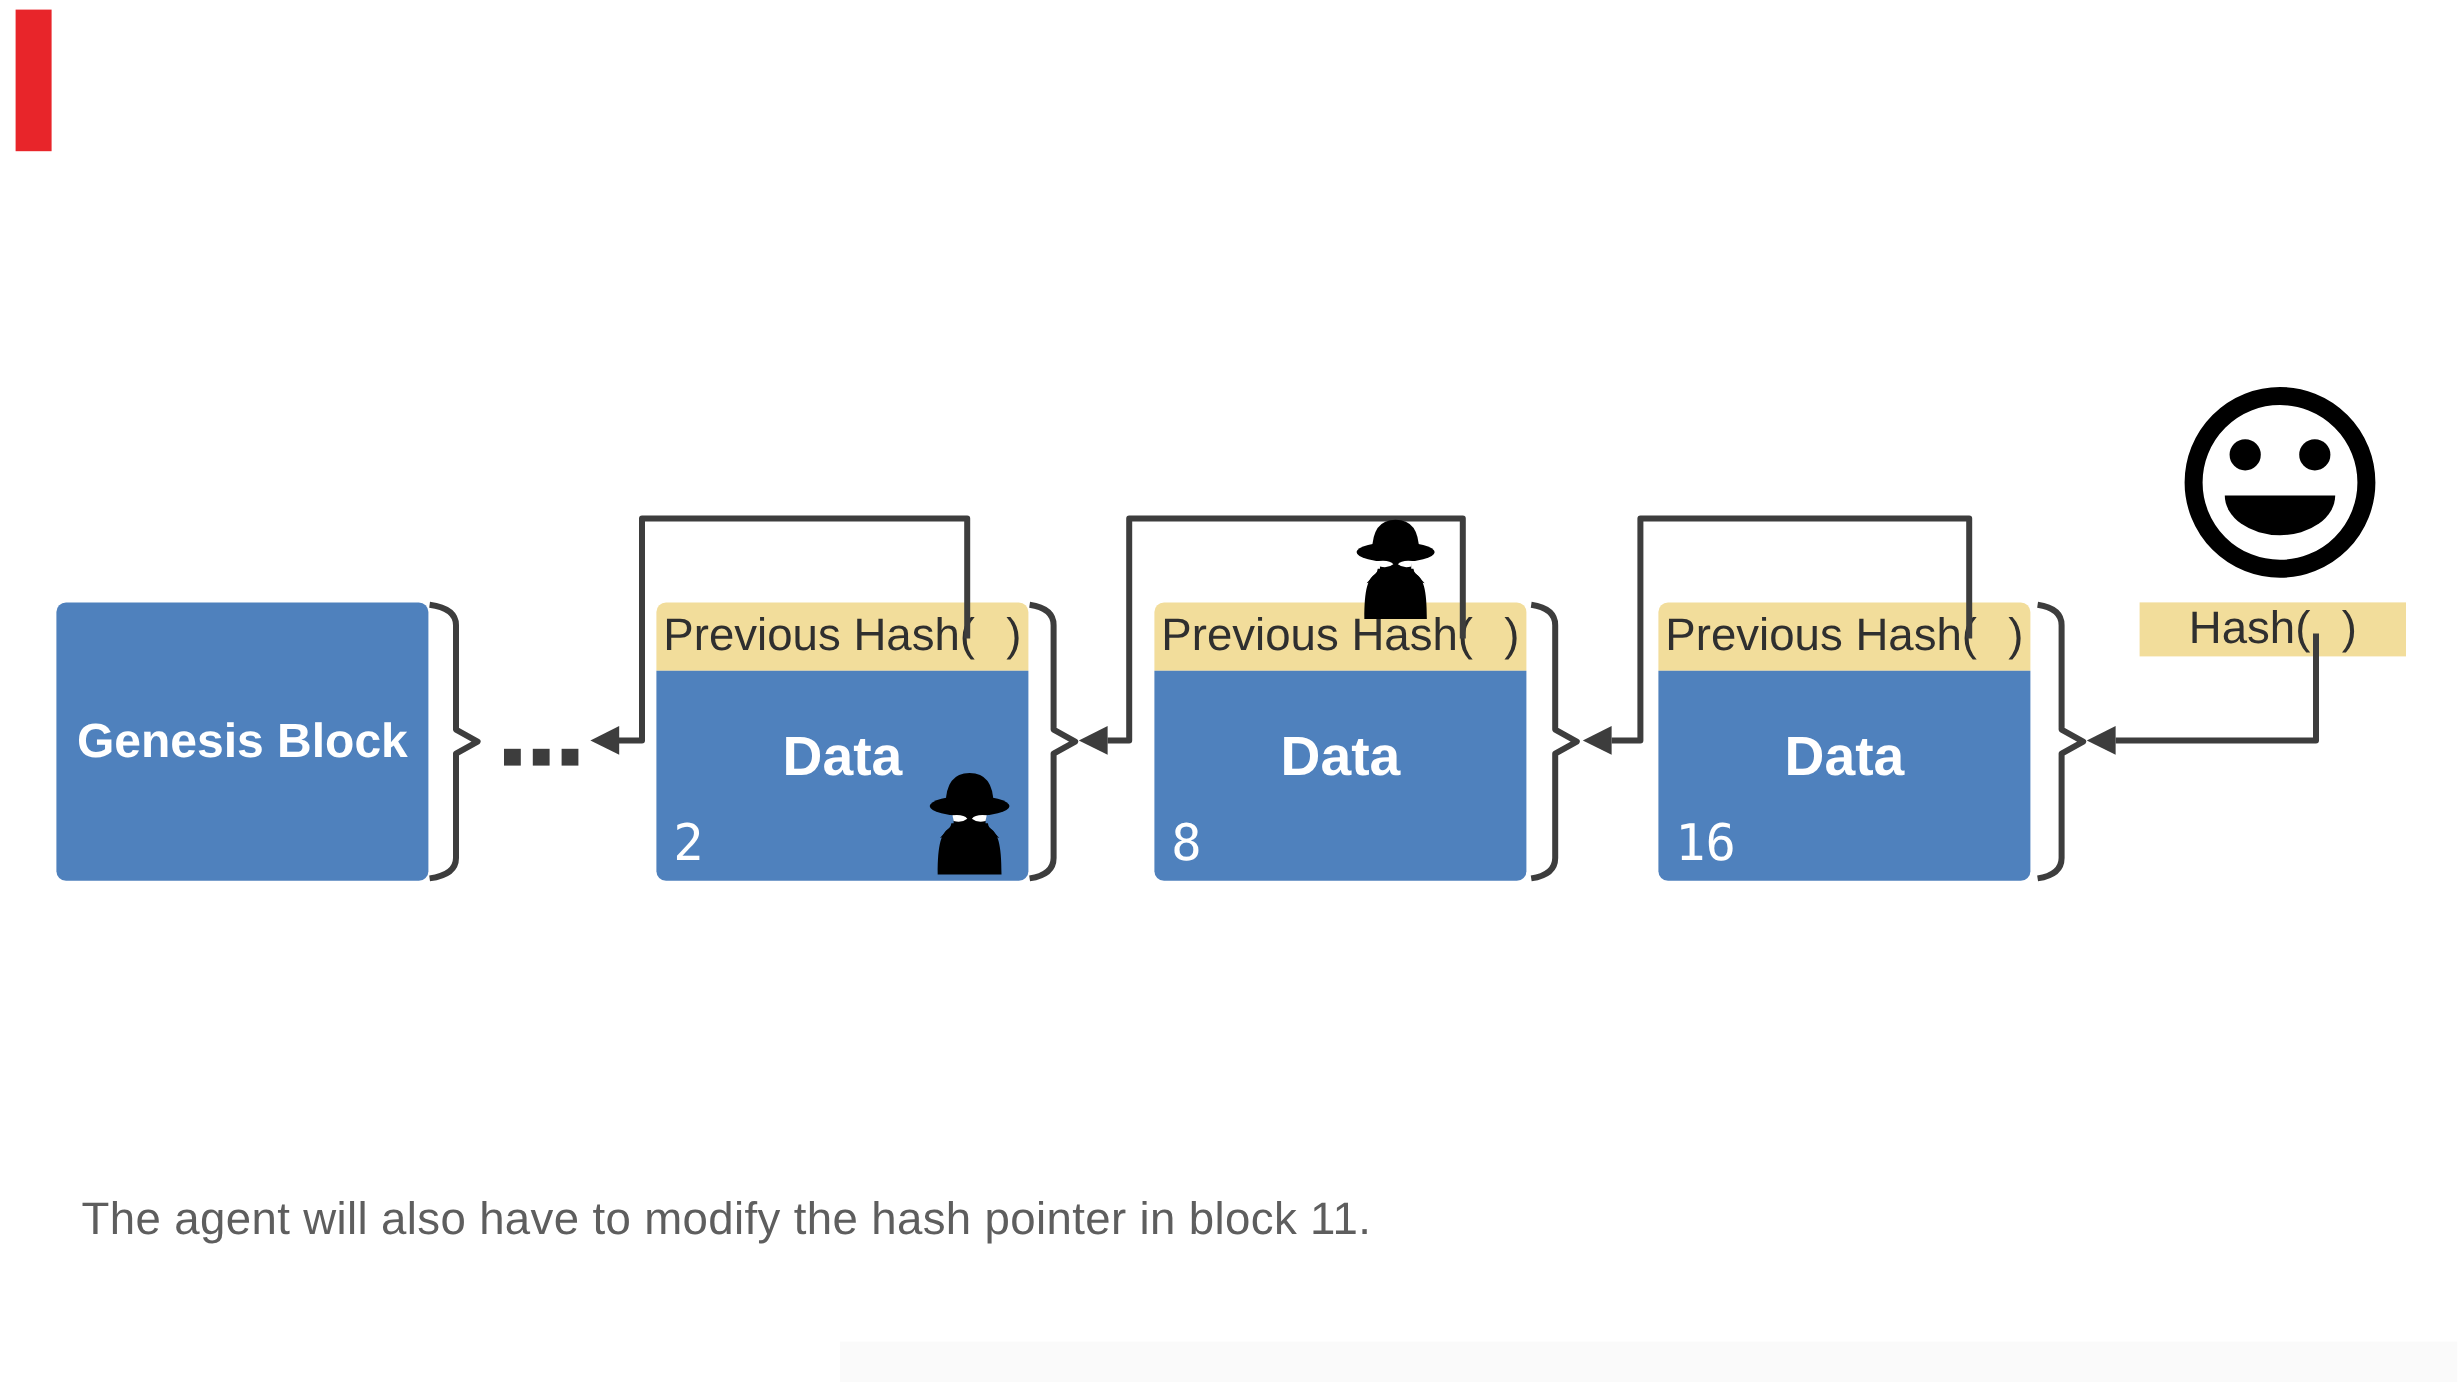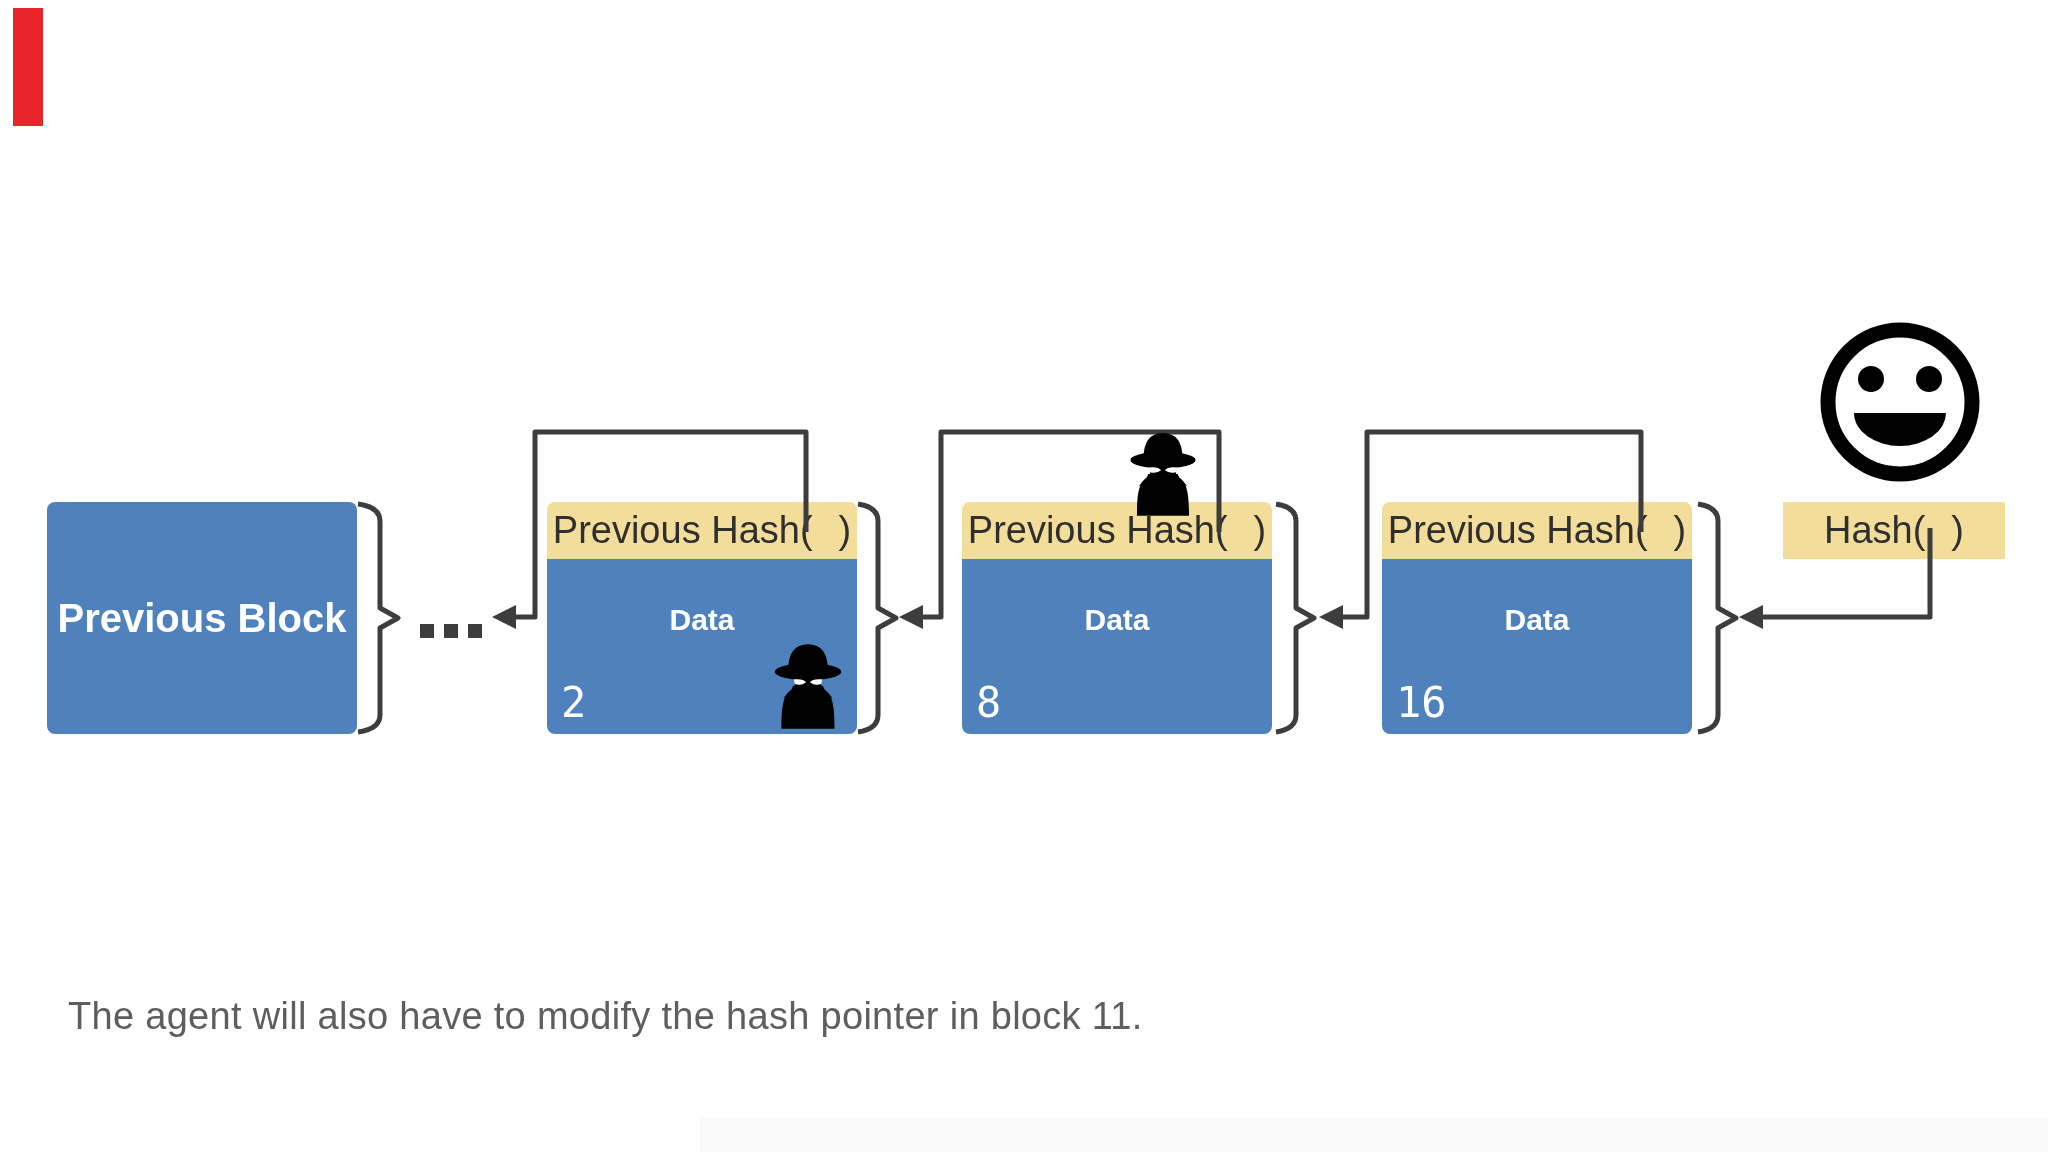--- a/index.html
+++ b/index.html
@@ -24,29 +24,29 @@
     display:flex;align-items:center;justify-content:center;
     font-size:38px;color:var(--text_dark,#2f2f2f);
   }
   .hdr .close, .hashbox .close{margin-left:26px;}
   .block .body{
     position:relative;height:175px;background:var(--block_blue,#4f81bd);
     border-radius:0 0 8px 8px;
   }
   .data-label{
     position:absolute;left:0;right:0;top:44px;text-align:center;
-    color:#fff;font-weight:bold;font-size:30px;
+    color:#fff;font-weight:bold;font-size:46px;
   }
   .num{
     position:absolute;left:14px;bottom:10px;color:#fff;
     font-family:"DejaVu Sans Mono", monospace;font-size:42px;line-height:1;
   }
   
   .hashbox{
-    left:1783px;top:502px;width:222px;height:57px;background:var(--header_yellow,#f2dd9b);
+    left:1783px;top:502px;width:222px;height:45px;background:var(--header_yellow,#f2dd9b);
     display:flex;align-items:center;justify-content:center;
     font-size:38px;color:var(--text_dark,#2f2f2f);
   }
   
   #caption{
     left:68px;top:995px;width:1600px;font-size:38px;letter-spacing:.3px;
     color:var(--caption_gray,#5e5e5e);
   }
   
   #bottom-strip{left:700px;top:1118px;width:1348px;height:34px;background:#fafafa;}
@@ -59,21 +59,21 @@
   #overlay .paper{fill:#fff;}
 </style>
 </head>
 <body>
 
 <div id="canvas">
 
   <div id="red-marker" class="abs"></div>
 
   <div class="abs genesis">
-    <span>Previous Block</span>
+    <span>Genesis Block</span>
   </div>
 
   <div class="abs block" style="left:547px">
     <div class="hdr">
       <span>Previous Hash(</span>
       <span class="close">)</span>
     </div>
     <div class="body">
       <div class="data-label">Data</div>
       <div class="num">2</div>

